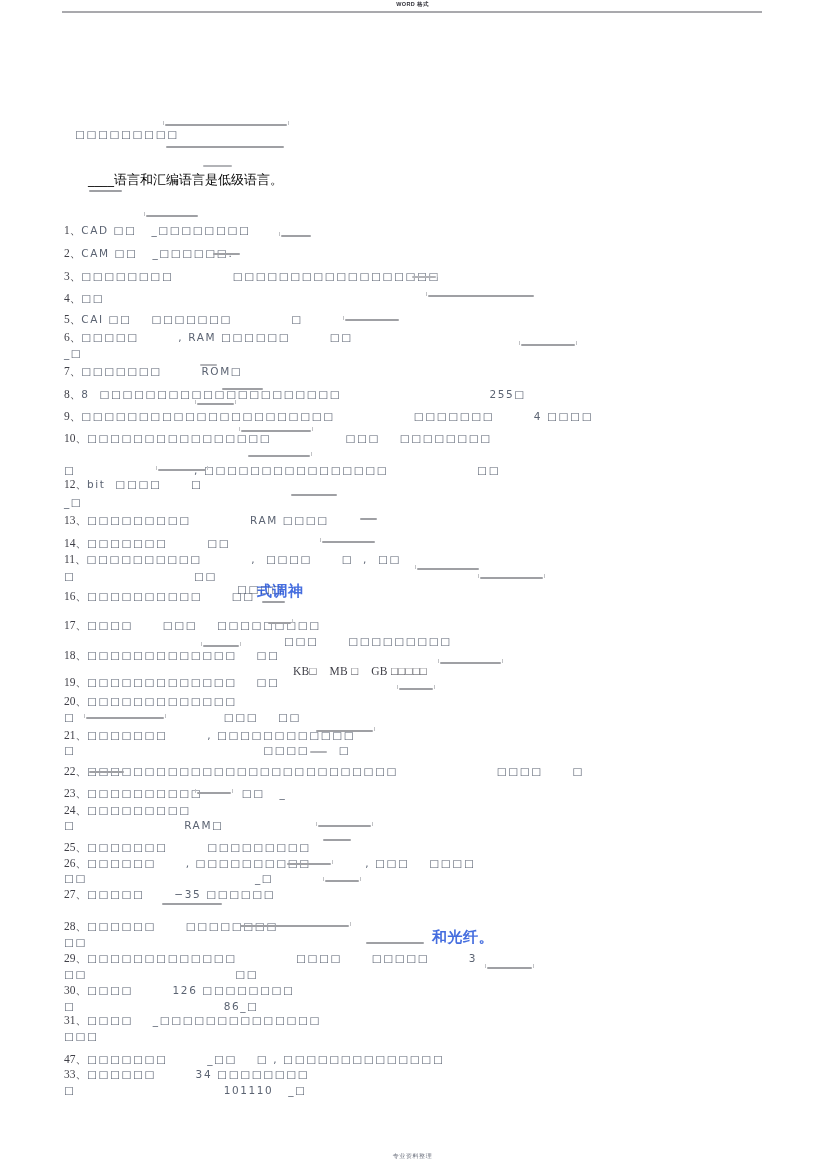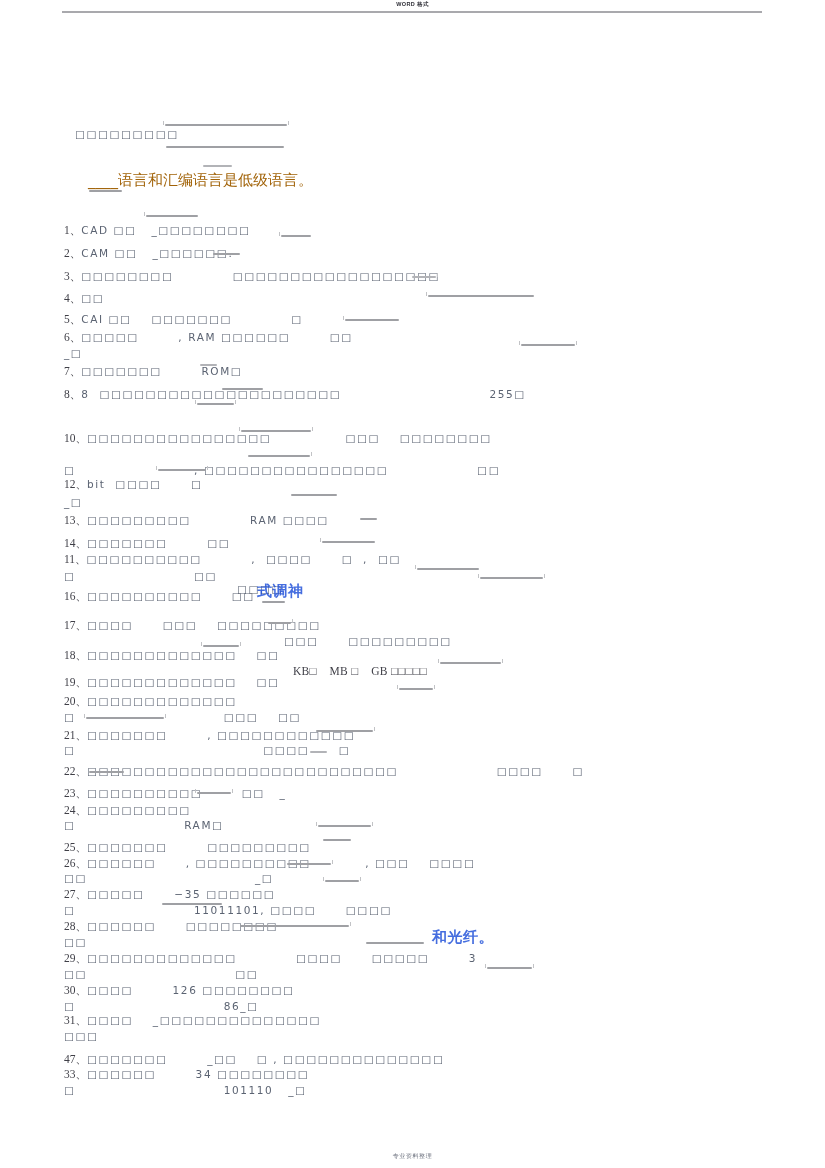--- a/index.html
+++ b/index.html
@@ -89,23 +89,23 @@
     color:#1d4ed8;
     font-weight:bold;
     opacity:.82;
     filter:blur(.25px);
   }
   .scrap.lg{font-size:15px;letter-spacing:.5px;}
 
   .title-line{
     position:absolute;
     white-space:pre;
-    font-size:15px;
+    font-size:13px;
     font-family:"DejaVu Sans",sans-serif;
-    color:#a16207;
+    color:#000000;
     filter:blur(.2px);
   }
 </style>
 </head>
 <body>
 
 <div class="page">
 
   <div class="header">
     <div class="header-text">WORD 格式</div>
@@ -120,20 +120,21 @@
 
     <div class="ln" style="left:64px;top:224px;"><span class="num">1、</span><span class="tofu">CAD □□   _□□□□□□□□</span></div>
     <div class="ln" style="left:64px;top:247px;"><span class="num">2、</span><span class="tofu">CAM □□   _□□□□□□.</span></div>
     <div class="ln" style="left:64px;top:270px;"><span class="num">3、</span><span class="tofu">□□□□□□□□            □□□□□□□□□□□□□□□□□□</span></div>
     <div class="ln" style="left:64px;top:292px;"><span class="num">4、</span><span class="tofu">□□</span></div>
     <div class="ln" style="left:64px;top:313px;"><span class="num">5、</span><span class="tofu">CAI □□    □□□□□□□            □</span></div>
     <div class="ln" style="left:64px;top:331px;"><span class="num">6、</span><span class="tofu">□□□□□        , RAM □□□□□□        □□</span></div>
     <div class="ln" style="left:64px;top:347px;"><span class="tofu">_□</span></div>
     <div class="ln" style="left:64px;top:365px;"><span class="num">7、</span><span class="tofu">□□□□□□□        ROM□</span></div>
     <div class="ln" style="left:64px;top:388px;"><span class="num">8、</span><span class="tofu">8  □□□□□□□□□□□□□□□□□□□□□                              255□</span></div>
+    <div class="ln" style="left:64px;top:410px;"><span class="num">9、</span><span class="tofu">□□□□□□□□□□□□□□□□□□□□□□                □□□□□□□        4 □□□□</span></div>
     <div class="ln" style="left:64px;top:432px;"><span class="num">10、</span><span class="tofu">□□□□□□□□□□□□□□□□               □□□    □□□□□□□□</span></div>
     <div class="ln" style="left:64px;top:464px;"><span class="tofu">□                        , □□□□□□□□□□□□□□□□                  □□</span></div>
     <div class="ln" style="left:64px;top:478px;"><span class="num">12、</span><span class="tofu">bit  □□□□      □</span></div>
     <div class="ln" style="left:64px;top:496px;"><span class="tofu">_□</span></div>
     <div class="ln" style="left:64px;top:514px;"><span class="num">13、</span><span class="tofu">□□□□□□□□□            RAM □□□□</span></div>
     <div class="ln" style="left:64px;top:537px;"><span class="num">14、</span><span class="tofu">□□□□□□□        □□</span></div>
     <div class="ln" style="left:64px;top:553px;"><span class="num">11、</span><span class="tofu">□□□□□□□□□□          ,  □□□□      □  ,  □□</span></div>
     <div class="ln" style="left:64px;top:570px;"><span class="tofu">□                        □□</span></div>
     <div class="ln" style="left:237px;top:583px;"><span class="tofu">□□□□</span></div>
     <div class="ln" style="left:64px;top:590px;"><span class="num">16、</span><span class="tofu">□□□□□□□□□□      □□</span></div>
@@ -147,21 +148,20 @@
     <div class="ln" style="left:64px;top:693px;margin-top:36px;"><span class="num">21、</span><span class="tofu">□□□□□□□        , □□□□□□□□□□□□</span></div>
     <div class="ln" style="left:64px;top:744px;"><span class="tofu">□                                      □□□□      □</span></div>
     <div class="ln" style="left:64px;top:765px;"><span class="num">22、</span><span class="tofu">□□□□□□□□□□□□□□□□□□□□□□□□□□□                    □□□□      □</span></div>
     <div class="ln" style="left:64px;top:787px;"><span class="num">23、</span><span class="tofu">□□□□□□□□□□        □□   _</span></div>
     <div class="ln" style="left:64px;top:804px;"><span class="num">24、</span><span class="tofu">□□□□□□□□□</span></div>
     <div class="ln" style="left:64px;top:819px;"><span class="tofu">□                      RAM□</span></div>
     <div class="ln" style="left:64px;top:841px;"><span class="num">25、</span><span class="tofu">□□□□□□□        □□□□□□□□□</span></div>
     <div class="ln" style="left:64px;top:857px;"><span class="num">26、</span><span class="tofu">□□□□□□      , □□□□□□□□□□           , □□□    □□□□</span></div>
     <div class="ln" style="left:64px;top:872px;"><span class="tofu">□□                                  _□</span></div>
     <div class="ln" style="left:64px;top:888px;"><span class="num">27、</span><span class="tofu">□□□□□      −35 □□□□□□</span></div>
-    <div class="ln" style="left:64px;top:904px;"><span class="tofu">□                        11011101, □□□□      □□□□</span></div>
     <div class="ln" style="left:64px;top:920px;"><span class="num">28、</span><span class="tofu">□□□□□□      □□□□□□□□</span></div>
     <div class="ln" style="left:64px;top:936px;"><span class="tofu">□□</span></div>
     <div class="ln" style="left:64px;top:952px;"><span class="num">29、</span><span class="tofu">□□□□□□□□□□□□□            □□□□      □□□□□        3</span></div>
     <div class="ln" style="left:64px;top:968px;"><span class="tofu">□□                              □□</span></div>
     <div class="ln" style="left:64px;top:984px;"><span class="num">30、</span><span class="tofu">□□□□        126 □□□□□□□□</span></div>
     <div class="ln" style="left:64px;top:1000px;"><span class="tofu">□                              86_□</span></div>
     <div class="ln" style="left:64px;top:1014px;"><span class="num">31、</span><span class="tofu">□□□□    _□□□□□□□□□□□□□□</span></div>
     <div class="ln" style="left:64px;top:1030px;"><span class="tofu">□□□</span></div>
     <div class="ln" style="left:64px;top:1053px;"><span class="num">47、</span><span class="tofu">□□□□□□□        _□□    □ , □□□□□□□□□□□□□□</span></div>
     <div class="ln" style="left:64px;top:1068px;"><span class="num">33、</span><span class="tofu">□□□□□□        34 □□□□□□□□</span></div>

